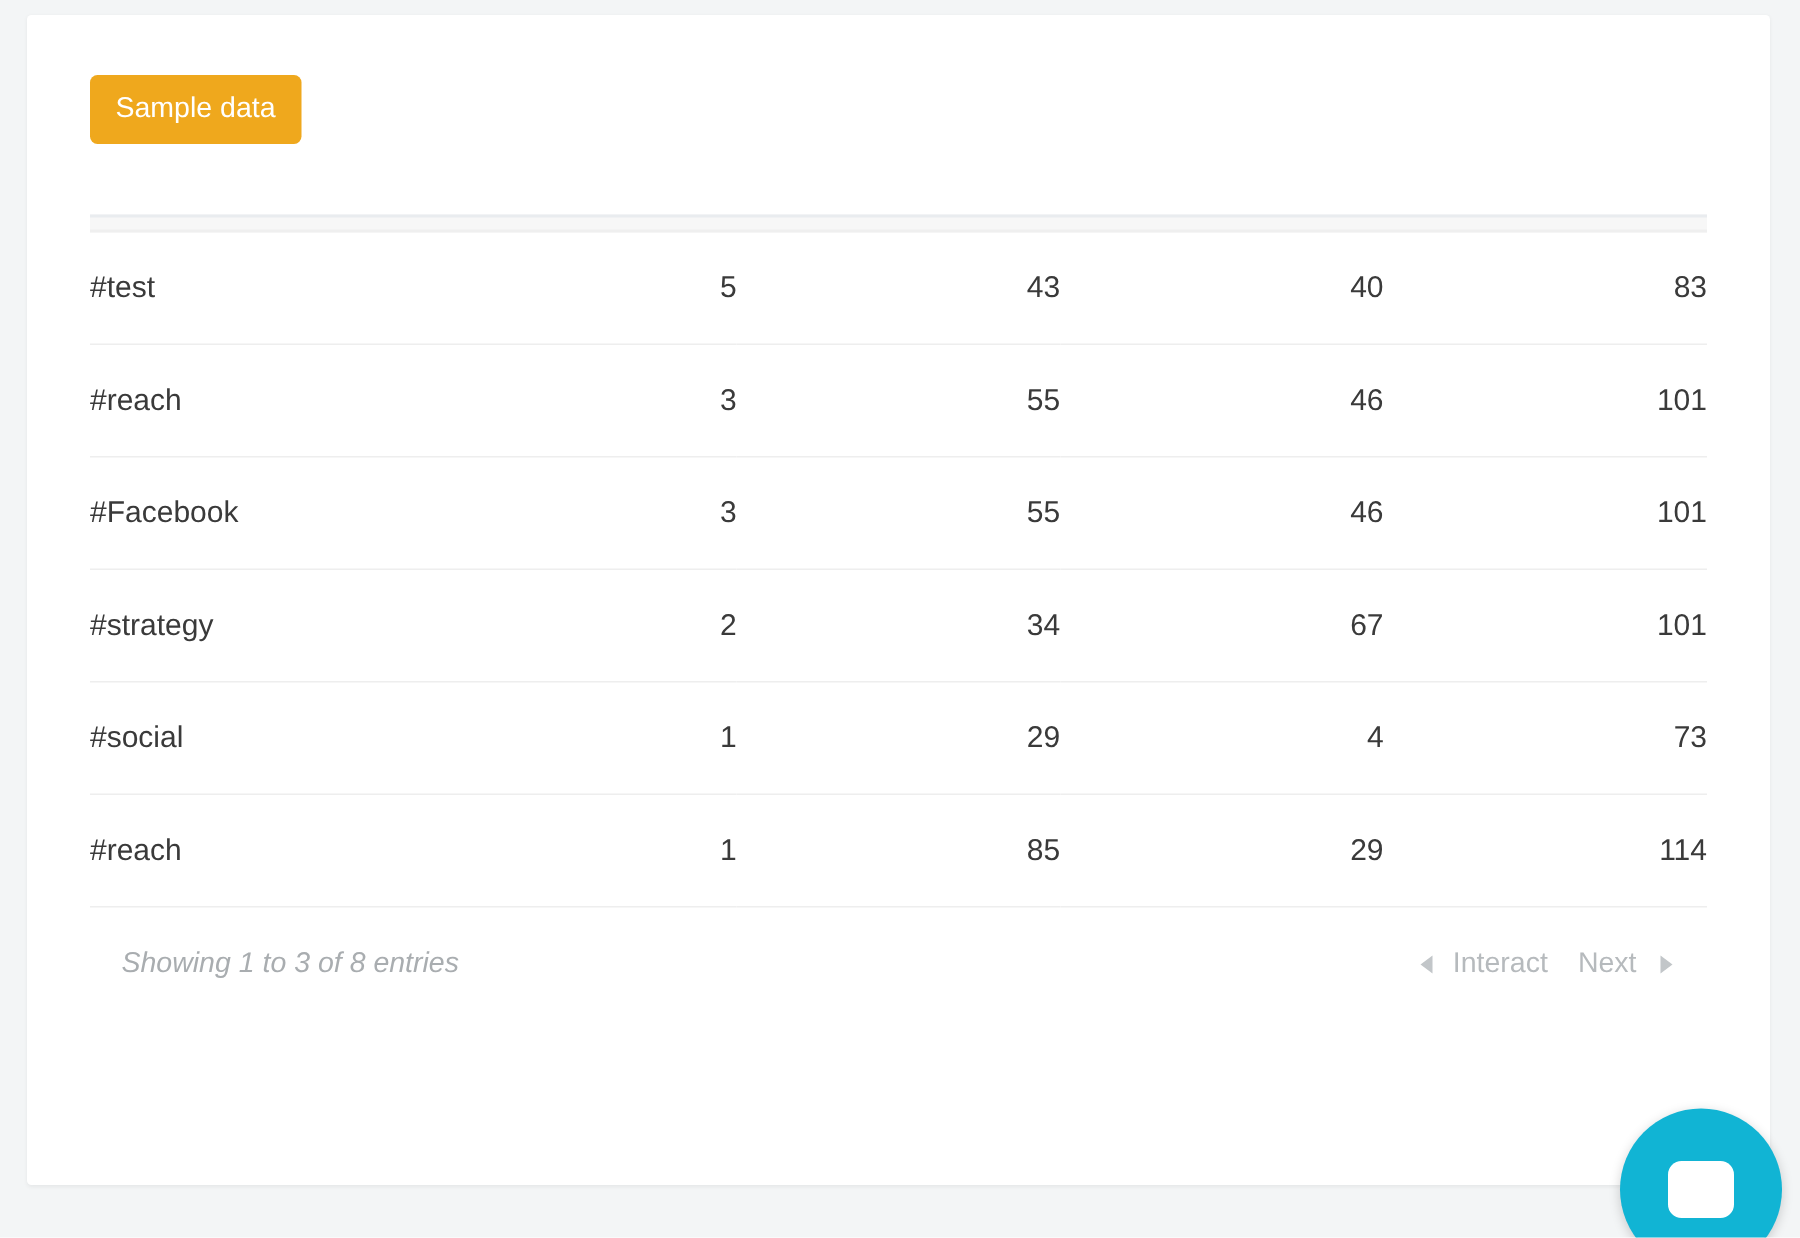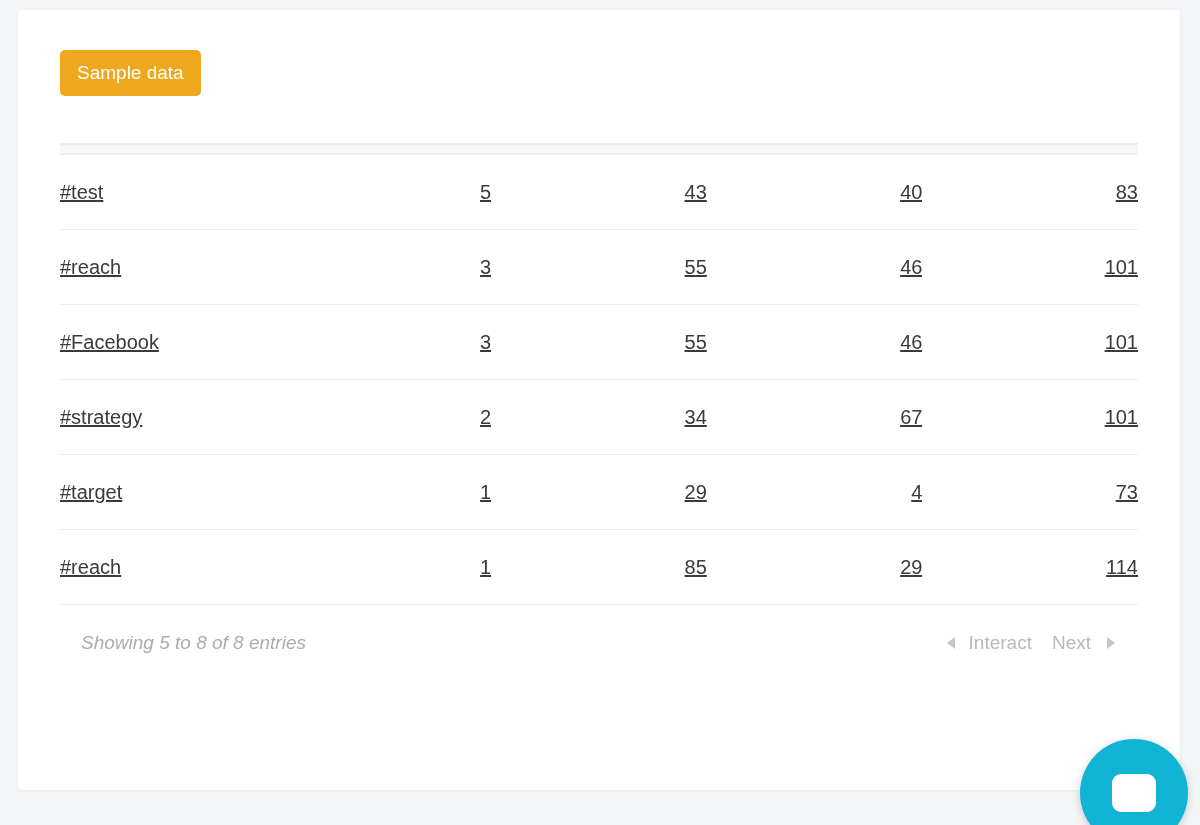--- a/index.html
+++ b/index.html
@@ -90,21 +90,20 @@
     margin: 0;
   }
 
   table.data td {
     font-size: 20px;
     color: #3a3a3a;
     padding: 26px 0 25px 0;
     border-bottom: 1px solid #eeeeee;
     white-space: nowrap;
     overflow: hidden;
-    text-decoration: underline;
   }
   td.c-hashtag  { text-align: left;  padding-left: 21px; color:#3c3c3c;}
   td.c-num      { text-align: right; color: #4f9a2d; }
   td.c-posts    { padding-right: 28px; }
   td.c-likes    { padding-right: 20px; }
   td.c-comments { padding-right: 20px; }
   td.c-inter    { padding-right: 18px; }
 
   
   .footer {
@@ -206,39 +205,39 @@
           <td class="c-num c-inter">101</td>
         </tr>
         <tr>
           <td class="c-hashtag">#strategy</td>
           <td class="c-num c-posts">2</td>
           <td class="c-num c-likes">34</td>
           <td class="c-num c-comments">67</td>
           <td class="c-num c-inter">101</td>
         </tr>
         <tr>
-          <td class="c-hashtag">#target</td>
+          <td class="c-hashtag">#social</td>
           <td class="c-num c-posts">1</td>
           <td class="c-num c-likes">29</td>
           <td class="c-num c-comments">4</td>
           <td class="c-num c-inter">73</td>
         </tr>
         <tr>
           <td class="c-hashtag">#reach</td>
           <td class="c-num c-posts">1</td>
           <td class="c-num c-likes">85</td>
           <td class="c-num c-comments">29</td>
           <td class="c-num c-inter">114</td>
         </tr>
       </tbody>
     </table>
   </div>
 
   <div class="footer">
-    <div class="showing">Showing 5 to 8 of 8 entries</div>
+    <div class="showing">Showing 1 to 3 of 8 entries</div>
     <div class="pager">
       <span class="tri-left"></span>
       <button class="pager-btn">Interact</button>
       <button class="pager-btn">Next</button>
       <span class="tri-right"></span>
     </div>
   </div>
 
 </div>
 

